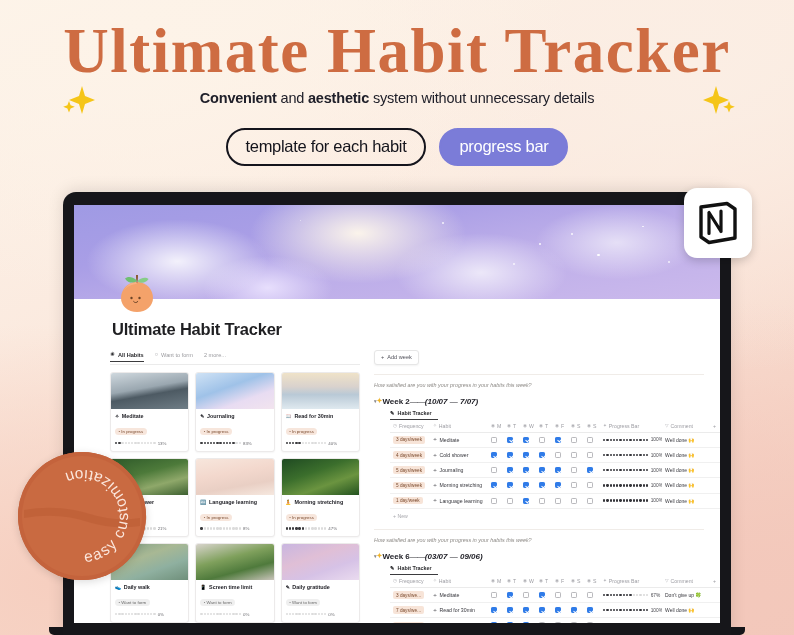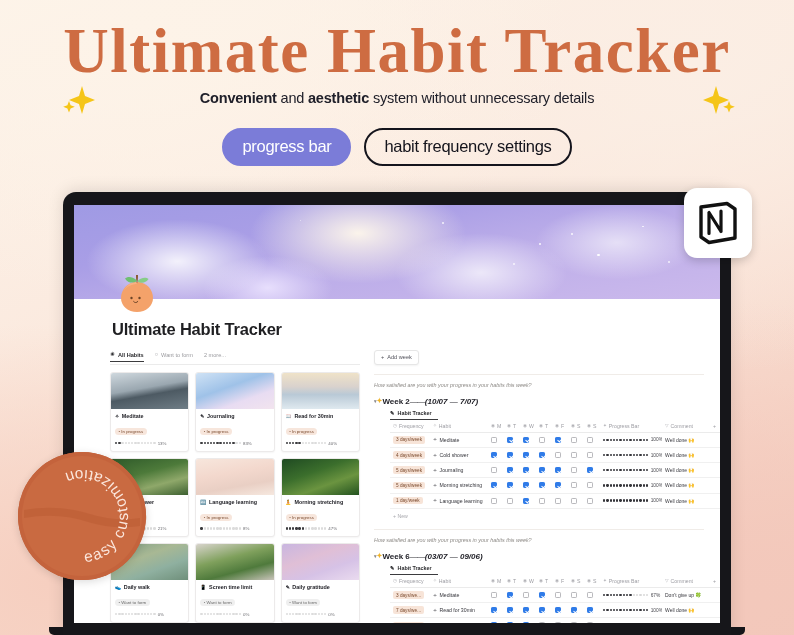--- a/index.html
+++ b/index.html
@@ -280,22 +280,22 @@
   </div>
 
   <div class="sparkle sp-right">
     <svg width="36" height="34" viewBox="0 0 36 34">
       <path d="M16 2 L19 12 L29 16 L19 20 L16 30 L13 20 L3 16 L13 12 Z" fill="#f5c518"></path>
       <path d="M29 17 L30.6 21.2 L34.8 22.8 L30.6 24.4 L29 28.6 L27.4 24.4 L23.2 22.8 L27.4 21.2 Z" fill="#f5c518"></path>
     </svg>
   </div>
 
   <div class="pills">
+    <div class="pill">template for each habit</div>
     <div class="pill pill--accent">progress bar</div>
-    <div class="pill">habit frequency settings</div>
   </div>
 </div>
 
 <div class="notion-badge">
   <svg width="44" height="46" viewBox="0 0 44 46">
     <path d="M5 7 L31 3.5 L39 9 L39 38 L13 42.5 L5 37 Z" fill="#ffffff" stroke="#111" stroke-width="3.4" stroke-linejoin="round"></path>
     <path d="M13 12.5 L13 33.5 M13 12.5 L25 31.5 M25 31.5 L25 11" stroke="#111" stroke-width="3.2" fill="none" stroke-linecap="round" stroke-linejoin="round"></path>
   </svg>
 </div>
 

